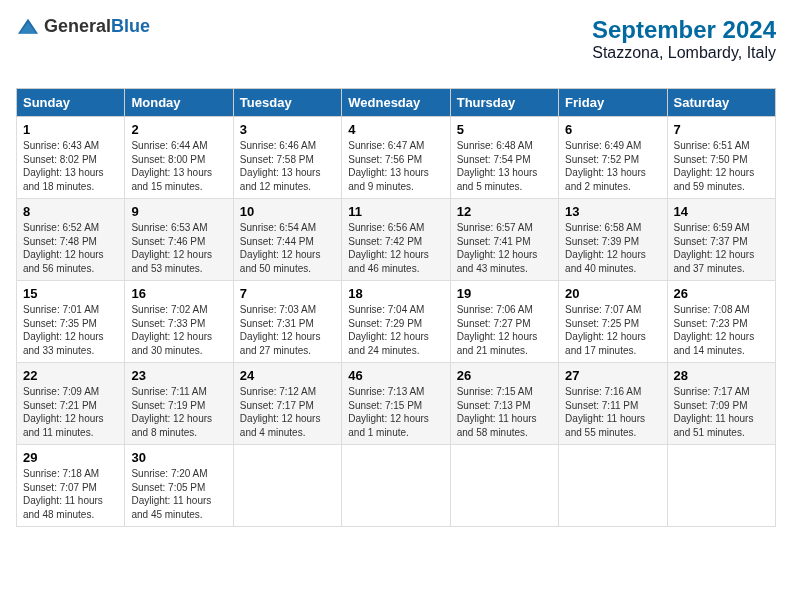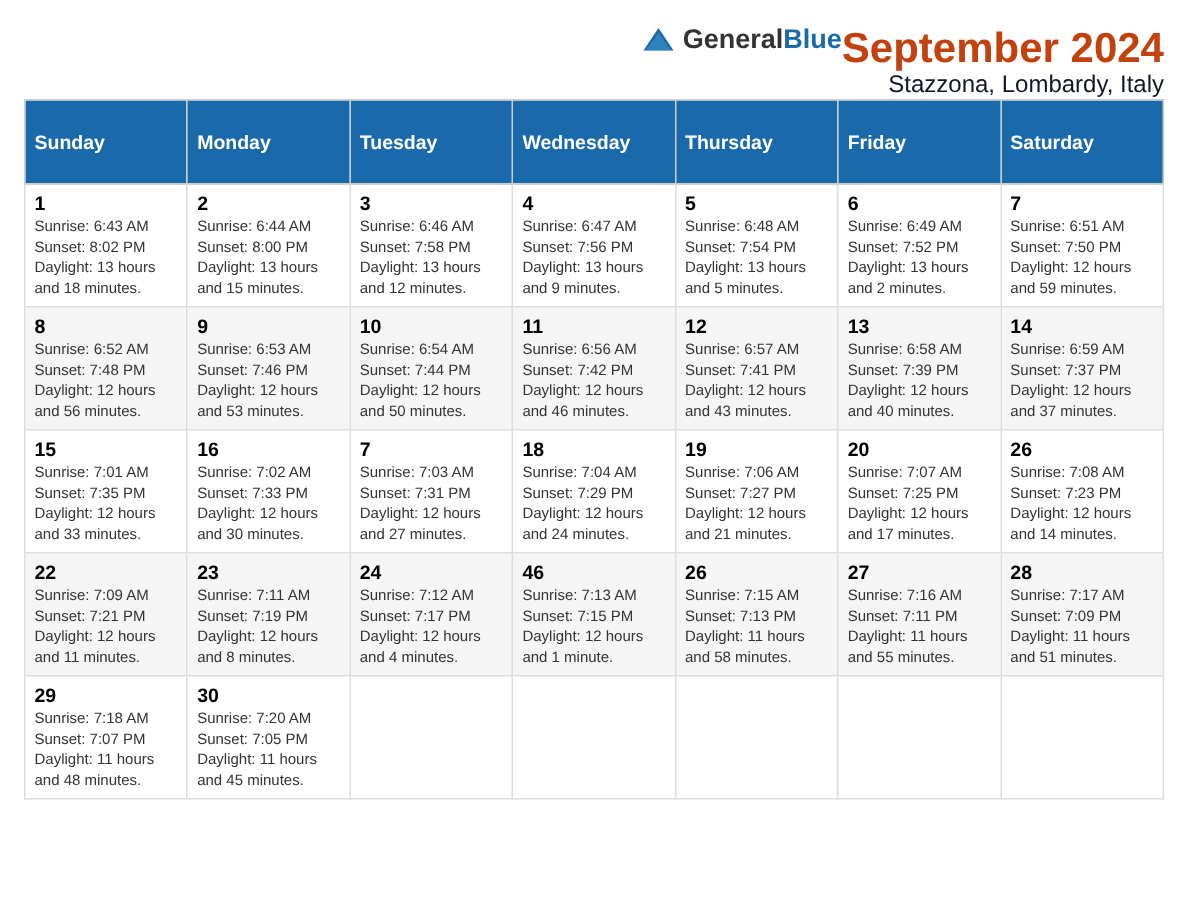--- a/index.html
+++ b/index.html
@@ -5,23 +5,23 @@
     * { box-sizing: border-box; margin: 0; padding: 0; }
     body {
       font-family: Arial, sans-serif;
       background: #fff;
       width: 792px;
       min-height: 612px;
       padding: 16px;
     }
     .header-area {
       display: flex;
-      justify-content: flex-end;
+      justify-content: space-between;
       align-items: flex-start;
-      margin-bottom: 0;
+      margin-bottom: 26px;
     }
     .logo {
       display: flex;
       align-items: center;
       gap: 4px;
     }
     .logo-text-general {
       font-size: 18px;
       font-weight: bold;
       color: #333;
@@ -32,38 +32,38 @@
       color: #1a6aab;
     }
     .logo-icon {
       width: 24px;
       height: 20px;
     }
     .title-area {
       text-align: right;
     }
     .month-title {
-      font-size: 28px;
-      font-weight: bold;
-      color: #c2410c;
+      font-size: 24px;
+      font-weight: bold;
+      color: #0369a1;
     }
     .location-title {
       font-size: 16px;
       color: #0f172a;
     }
     table {
       width: 100%;
       border-collapse: collapse;
       font-size: 11px;
     }
     thead tr th {
       background-color: #1a6aab;
       color: #fff;
       text-align: left;
-      padding: 20px 6px;
+      padding: 6px 6px;
       font-size: 13px;
       font-weight: bold;
       border: 1px solid #ccc;
     }
     tbody tr td {
       vertical-align: top;
       padding: 5px 6px;
       border: 1px solid #ddd;
       width: calc(100% / 7);
       min-height: 80px;

